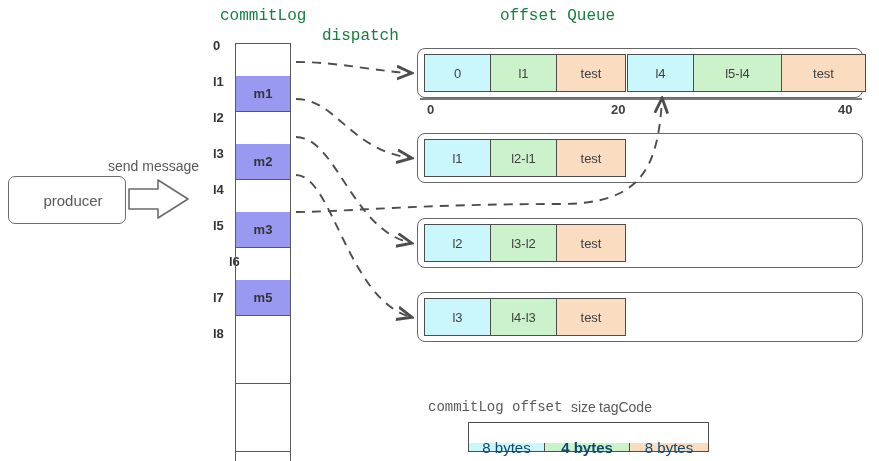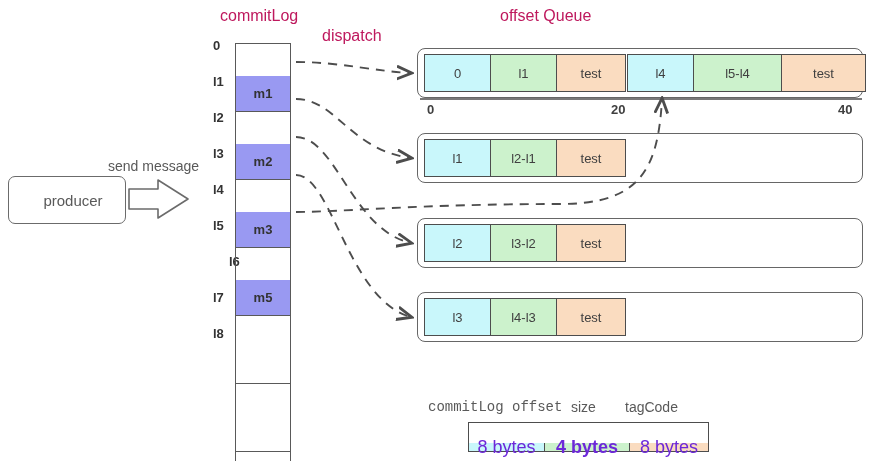--- a/index.html
+++ b/index.html
@@ -17,21 +17,22 @@
   }
   .lbl {
     position: absolute;
     color: #595959;
     font-size: 15px;
     white-space: nowrap;
     line-height: 1;
   }
   .lbl-title {
     font-size: 16px;
-    color: #be185d;
+    color: #15803d;
+    font-family: Liberation Mono, monospace;
   }
   .lbl-axis {
     font-size: 13px;
     color: #404040;
     font-weight: bold;
   }
 
   
   #producer-box {
     position: absolute;
@@ -125,22 +126,22 @@
     top: 422px;
     height: 30px;
     display: flex;
     border: 1.6px solid #4d4d4d;
     box-sizing: border-box;
   }
   .lg-cell {
     display: flex;
     align-items: center;
     justify-content: center;
-    font-size: 18px;
-    color: #6d28d9;
+    font-size: 15px;
+    color: #0c4a6e;
     border-right: 1.6px solid #4d4d4d;
     box-sizing: border-box;
     margin-top: 20px;
   }
   .lg-cell:last-child { border-right: none; }
 
   svg.overlay {
     position: absolute;
     left: 0;
     top: 0;
@@ -219,21 +220,21 @@
   <div class="cq-row" style="top:292px;">
     <div class="cq-entry" style="left:6px;">
       <div class="cq-cell c-offset">l3</div>
       <div class="cq-cell c-size">l4-l3</div>
       <div class="cq-cell c-tag">test</div>
     </div>
   </div>
 
   <div class="lbl" style="left:428px; top:400px; font-size:14px;font-family:Liberation Mono, monospace;">commitLog offset</div>
   <div class="lbl" style="left:571px; top:400px; font-size:14px;">size</div>
-  <div class="lbl" style="left:625px; top:400px; font-size:14px;">tagCode</div>
+  <div class="lbl" style="left:599px; top:400px; font-size:14px;">tagCode</div>
 
   <div id="legend-box">
     <div class="lg-cell" style="width:76px; background:#c9f7fb;">8 bytes</div>
     <div class="lg-cell" style="width:85px; background:#ccf2cc;font-weight:bold;">4 bytes</div>
     <div class="lg-cell" style="width:78px; background:#fadcc0;">8 bytes</div>
   </div>
 
   <svg class="overlay" viewBox="0 0 879 461">
     <defs>
       <marker id="ah" markerWidth="9" markerHeight="9" refX="7.5" refY="4" orient="auto">

